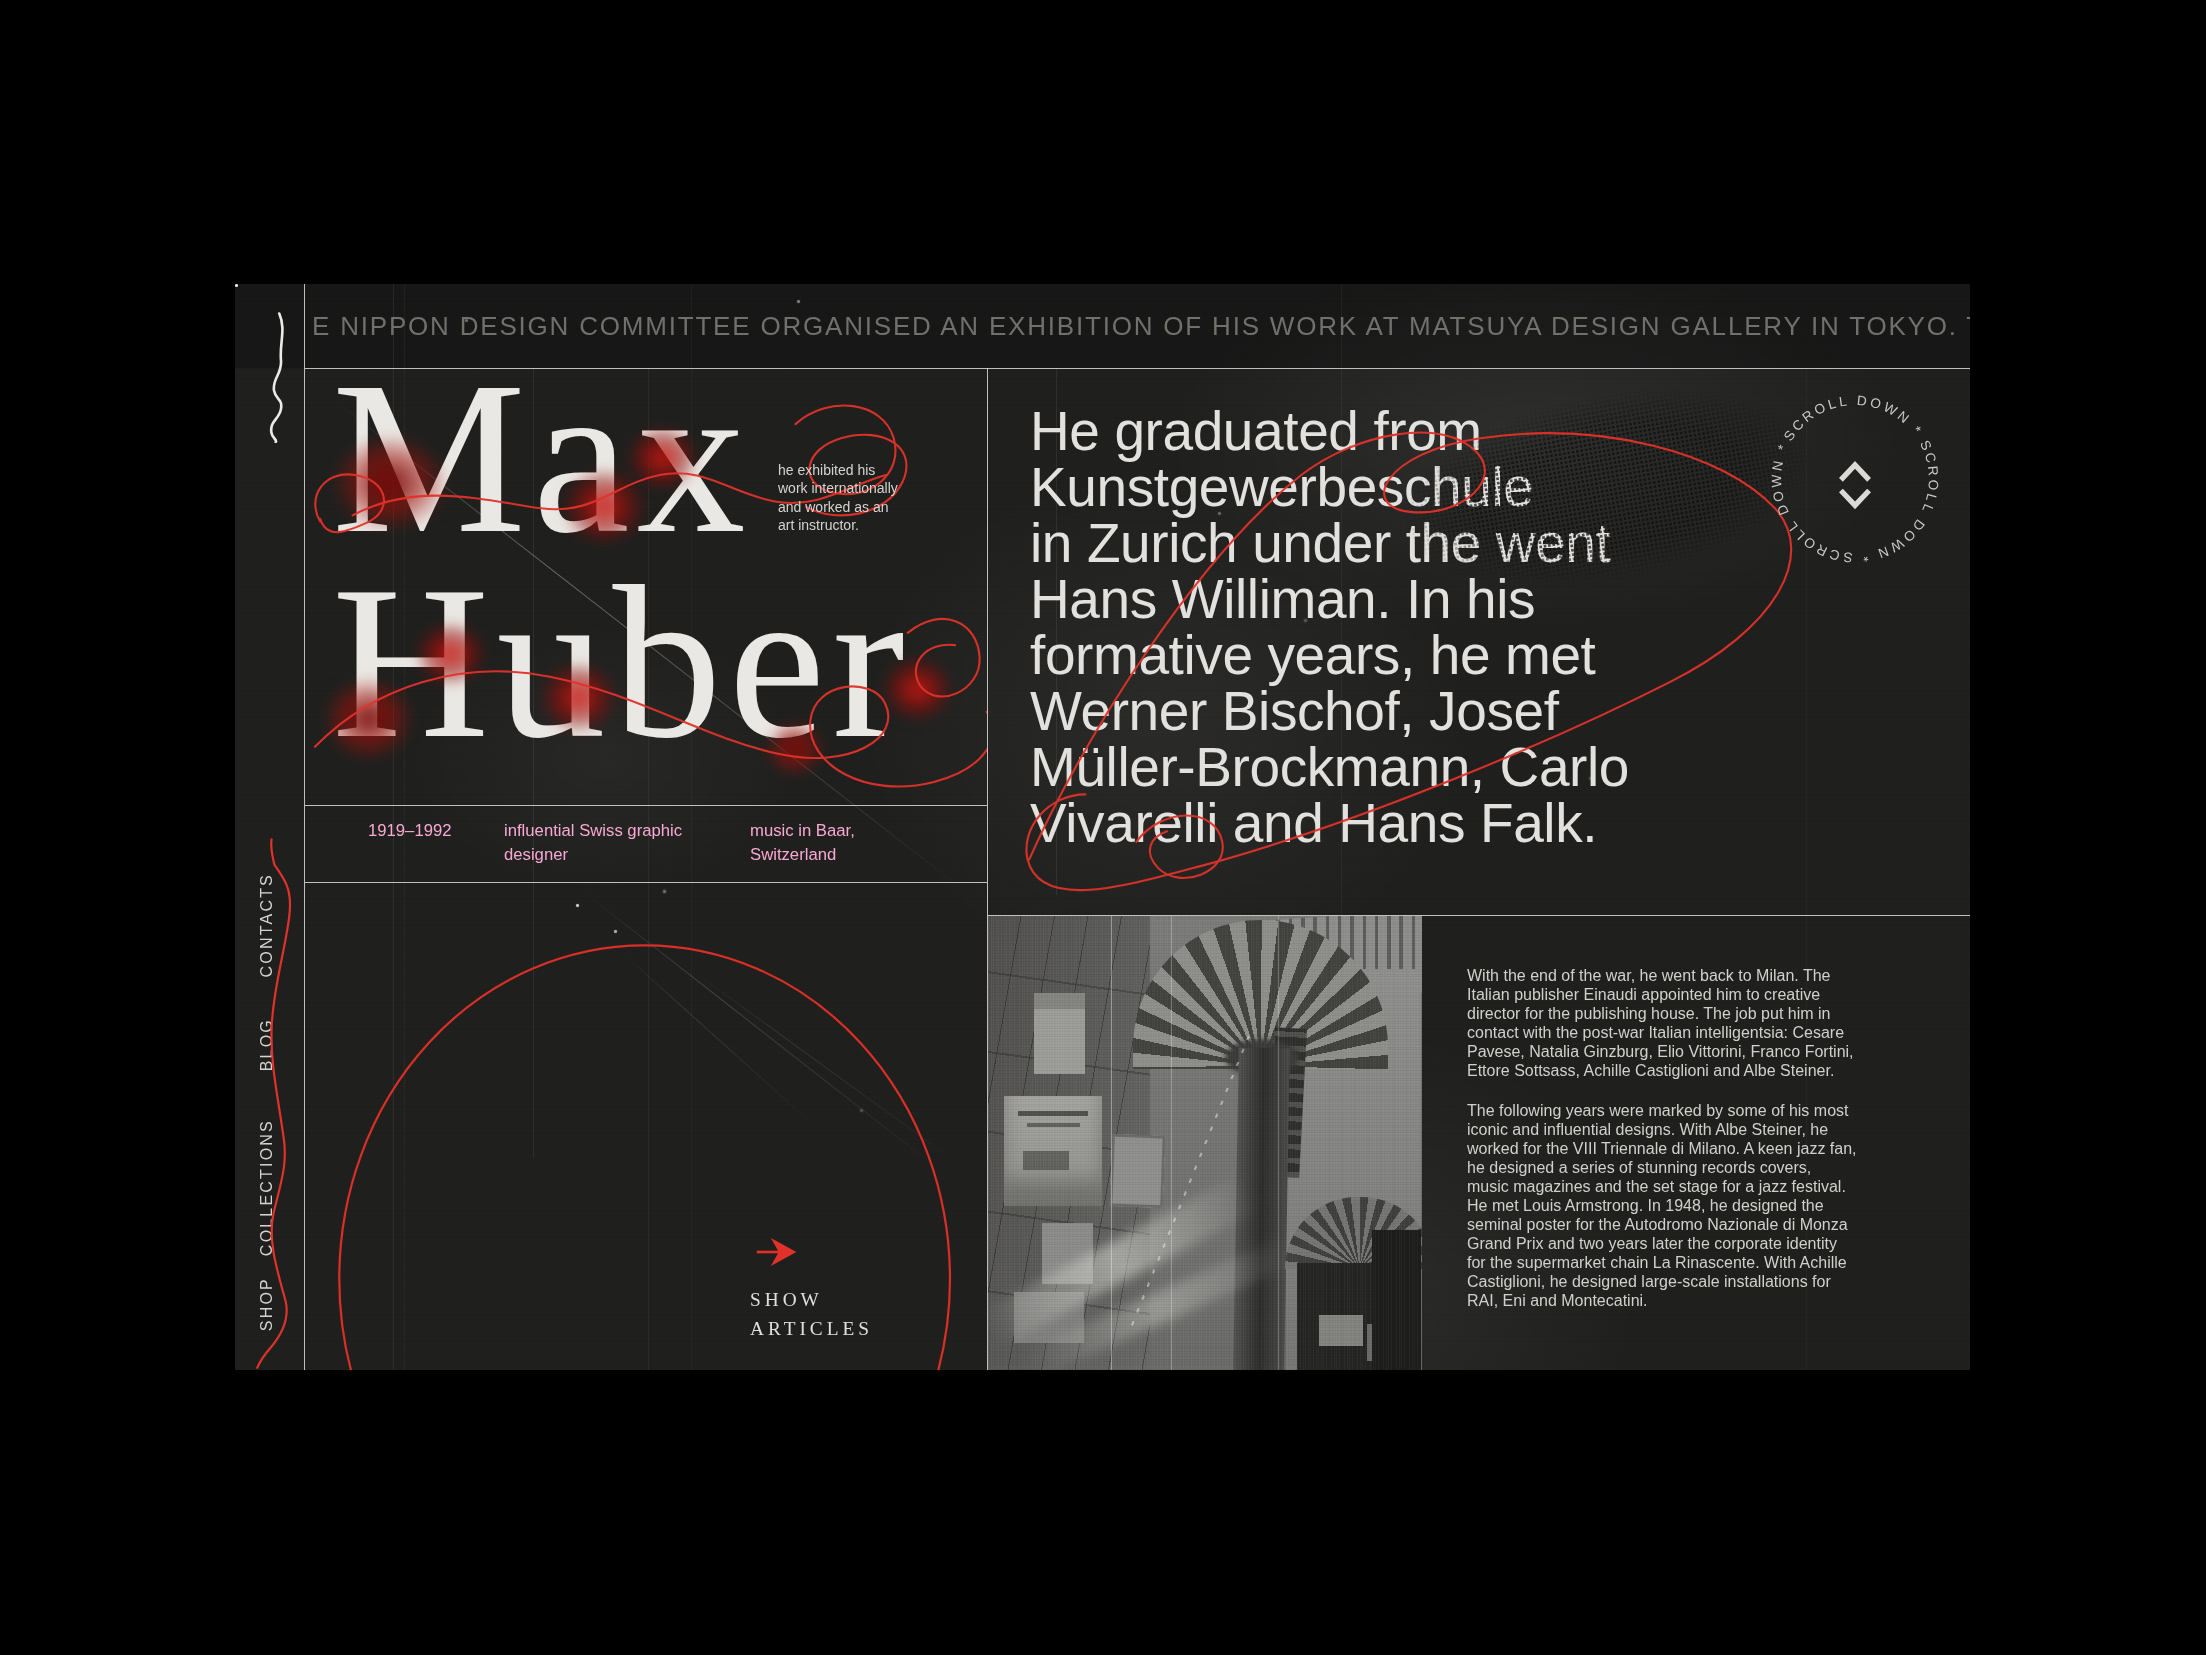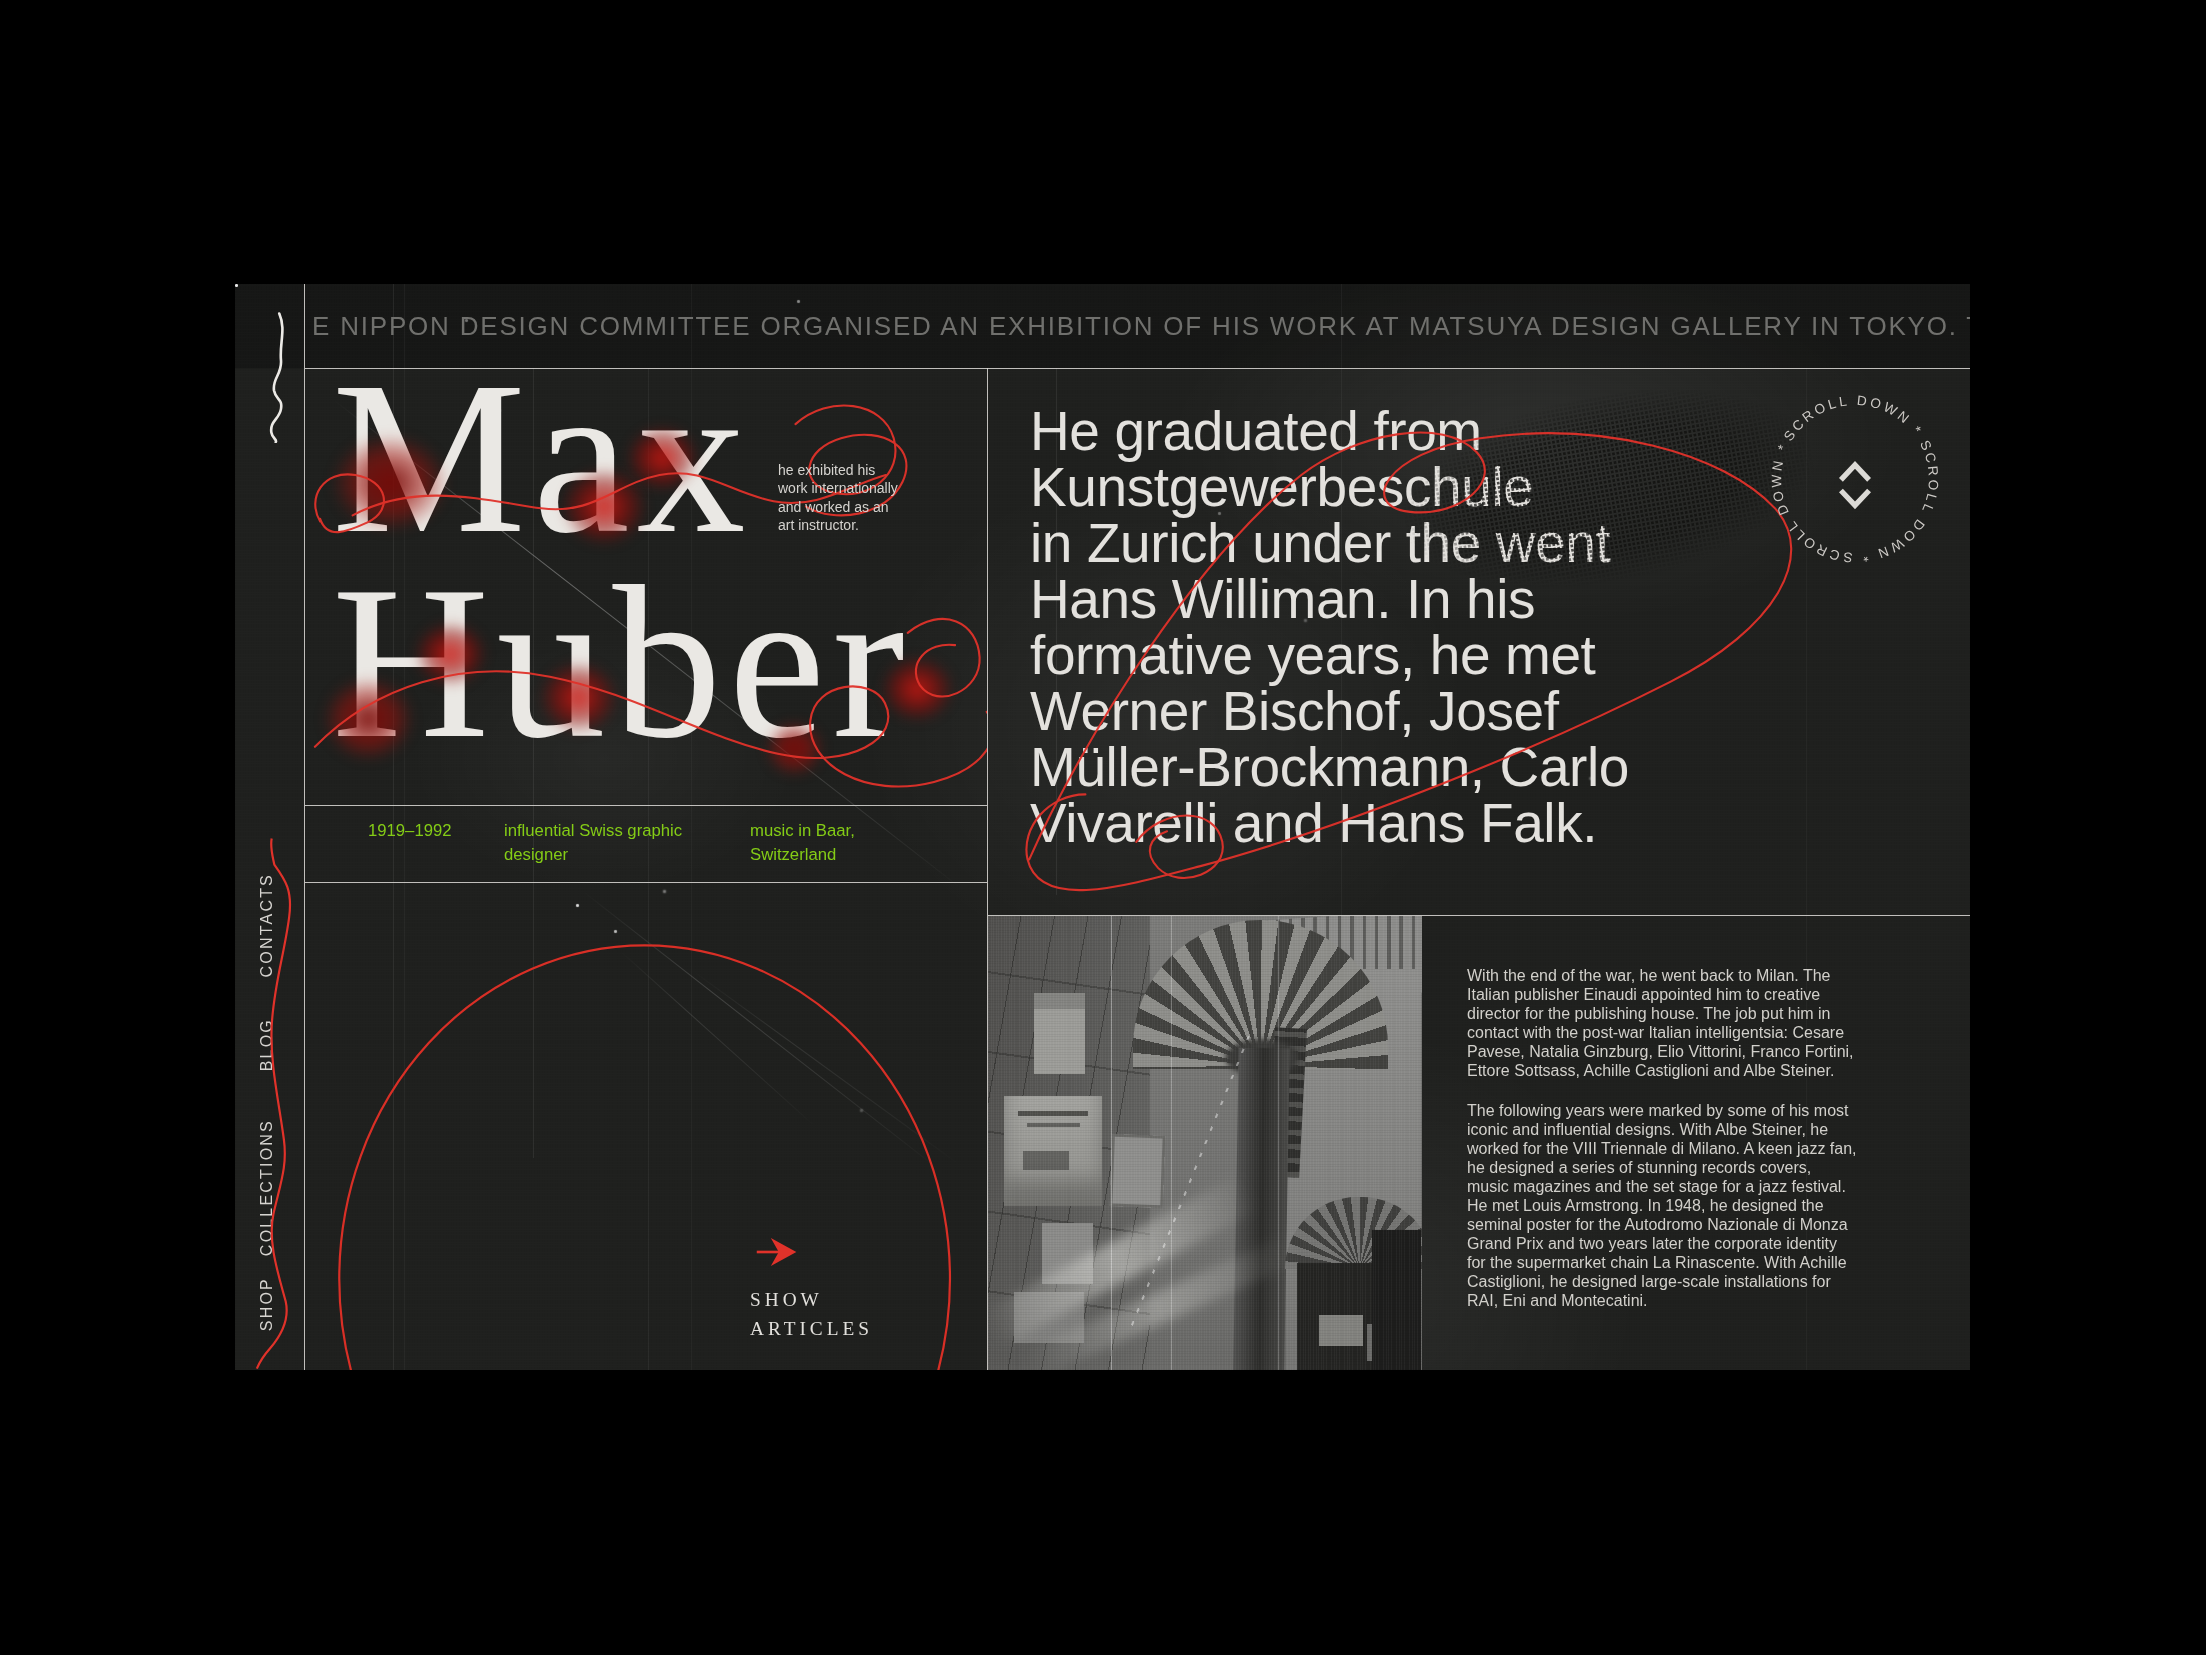--- a/index.html
+++ b/index.html
@@ -40,21 +40,21 @@
   .navitem{writing-mode:vertical-rl;transform:rotate(180deg);font-size:16px;letter-spacing:2.2px;
     color:#d6d4d0;left:23px;cursor:pointer;font-weight:500;}
   
   .title{left:97px;top:71px;font-family:"Liberation Serif", serif;font-size:218px;line-height:205px;
     letter-spacing:7px;color:#eae8e4;font-weight:500;}
   .subtitle{left:543px;top:177px;font-size:14px;line-height:18.4px;color:#d5d3cf;white-space:pre-line;}
   .glow{border-radius:50%;filter:blur(6.1px);pointer-events:none;
     background:radial-gradient(closest-side, rgba(205,22,16,0.88), rgba(140,12,9,0.5) 48%, rgba(80,6,5,0) 75%);}
   .glowdark{background:radial-gradient(closest-side, rgba(120,10,8,0.95), rgba(160,18,12,0.55) 40%, rgba(60,4,3,0) 75%);}
   
-  .fact{top:535px;font-size:16.7px;line-height:24px;color:#84cc16;white-space:pre-line;}
+  .fact{top:535px;font-size:16.7px;line-height:24px;color:#f9a8d4;white-space:pre-line;}
   
   .intro{left:795px;top:119px;width:737px;font-size:55px;line-height:56px;letter-spacing:-0.4px;
     color:#e3e1dd;white-space:pre-line;}
   .halftone{left:1167px;top:112px;width:413px;height:184px;transform:rotate(-10deg);pointer-events:none;
     background-image:radial-gradient(circle, rgba(14,14,12,0.95) 1.3px, transparent 1.7px);
     background-size:4.4px 4.4px;
     -webkit-mask-image:radial-gradient(ellipse at center, #000 45%, transparent 72%);
     mask-image:radial-gradient(ellipse at center, #000 45%, transparent 72%);opacity:.75;}
   
   .article{left:1232px;top:671px;width:390px;font-size:16px;line-height:19px;color:#d2d0cb;}

